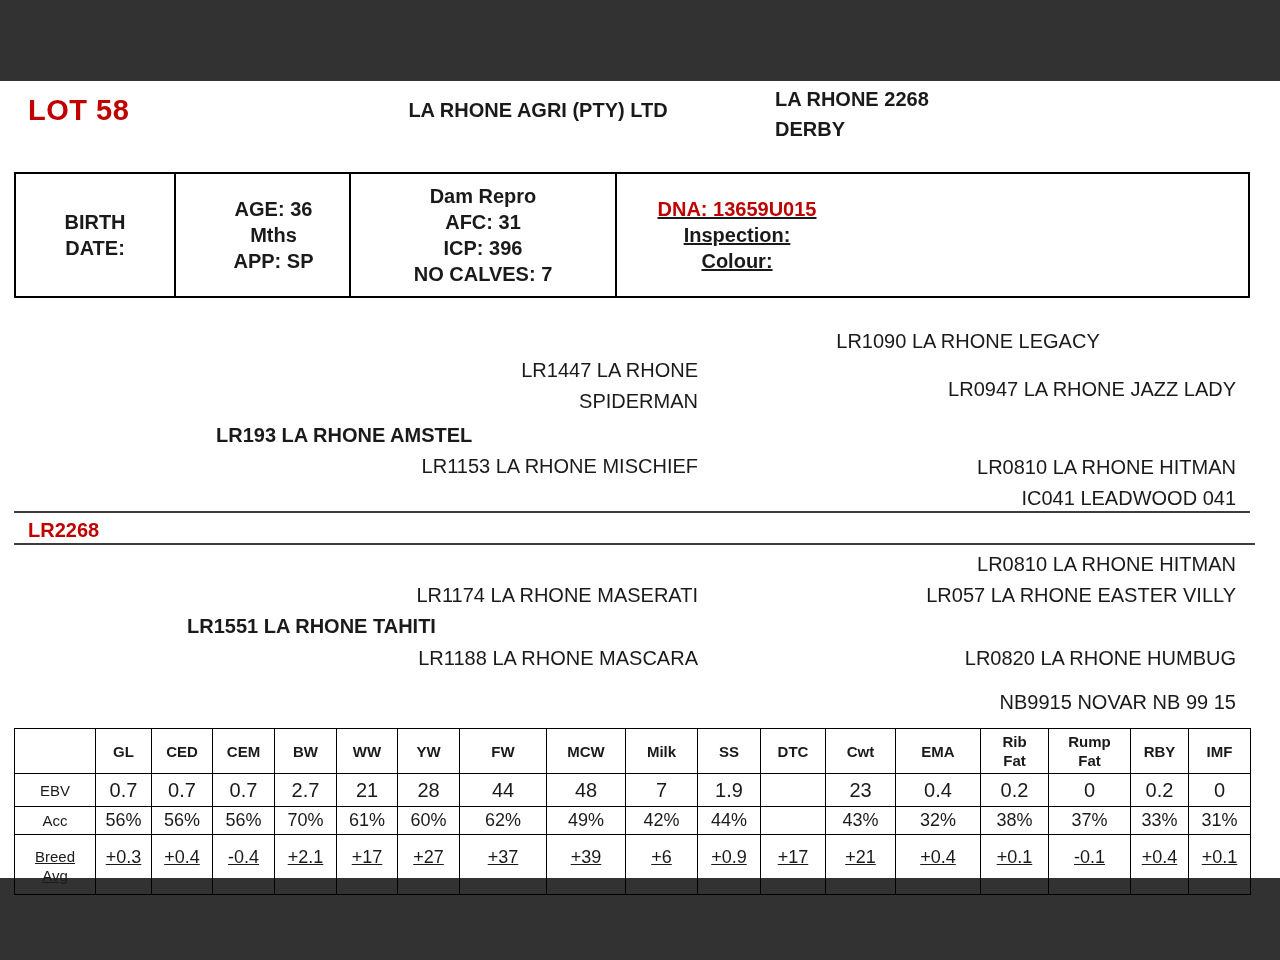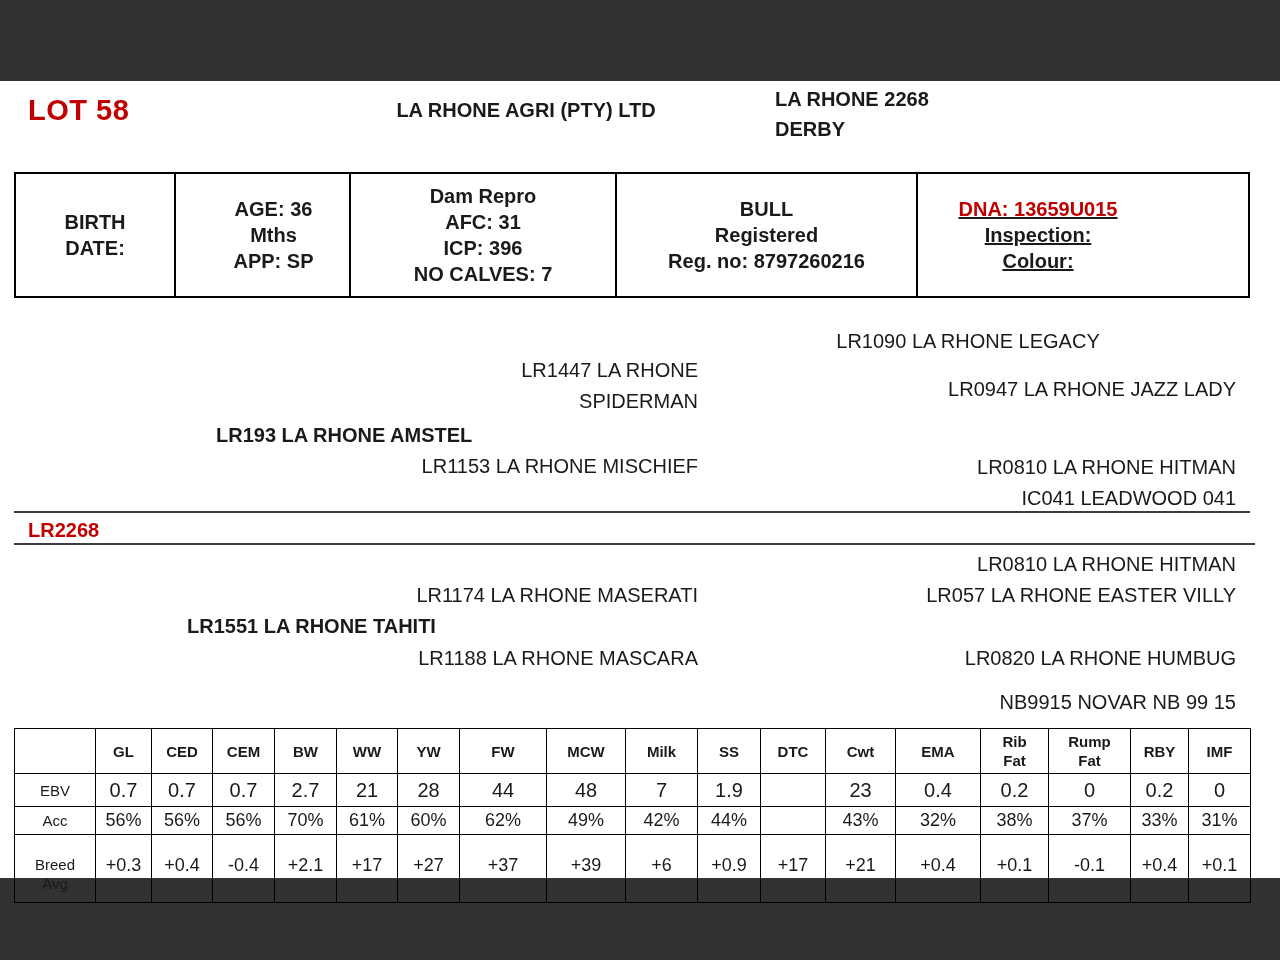--- a/index.html
+++ b/index.html
@@ -10,21 +10,21 @@
   }
   .bar{position:absolute;left:0;width:1280px;background:#323232;}
   .bar.top{top:0;height:81px;}
   .bar.bottom{top:878px;height:82px;}
 
   .lot{
     position:absolute;left:28px;top:94px;
     font-size:29px;font-weight:bold;color:#c00000;letter-spacing:.5px;
   }
   .company{
-    position:absolute;left:296px;top:99px;width:460px;text-align:center;
+    position:absolute;left:308px;top:99px;width:460px;text-align:center;
     font-size:20px;font-weight:bold;
   }
   .animal-name{
     position:absolute;left:775px;top:84px;
     font-size:20px;font-weight:bold;line-height:30px;
   }
   .animal-name span{display:block;}
 
   
   .info-table{
@@ -57,21 +57,21 @@
   }
   .ebv th,.ebv td{
     border:1.5px solid #000;text-align:center;vertical-align:middle;
     padding:0;overflow:hidden;
   }
   .ebv th{font-size:15px;font-weight:bold;white-space:pre-line;line-height:19px;height:44px;}
   .ebv .rowlabel{font-size:15px;font-weight:normal;line-height:19px;}
   .ebv .rowlabel span{display:block;}
   .row-ebv td{height:32px;font-size:20px;}
   .row-acc td{height:27px;font-size:18px;}
-  .row-breed td{height:47px;font-size:18px;vertical-align:top;padding-top:20px;}
+  .row-breed td{height:47px;font-size:18px;vertical-align:top;padding-top:12px;text-decoration:underline;}
 </style>
 </head>
 <body>
 
 <div>
 
   <div class="bar top"></div>
   <div class="bar bottom"></div>
 
   <div class="lot">LOT 58</div>
@@ -89,25 +89,20 @@
     <div class="info-cell c3">
       <span>AGE: 36</span>
       <span>Mths</span>
       <span>APP: SP</span>
     </div>
     <div class="info-cell c4">
       <span>Dam Repro</span>
       <span>AFC: 31</span>
       <span>ICP: 396</span>
       <span>NO CALVES: 7</span>
-    </div>
-    <div class="info-cell c5">
-      <span>BULL</span>
-      <span>Registered</span>
-      <span>Reg. no: 8797260216</span>
     </div>
     <div class="info-cell c6">
       <span class="red">DNA: 13659U015</span>
       <span>Inspection:</span>
       <span>Colour:</span>
     </div>
   </div>
 
   <div class="ped rcol" style="top:326px;text-align:center;">LR1090 LA RHONE LEGACY</div>
   <div class="ped mid" style="top:355px;">

